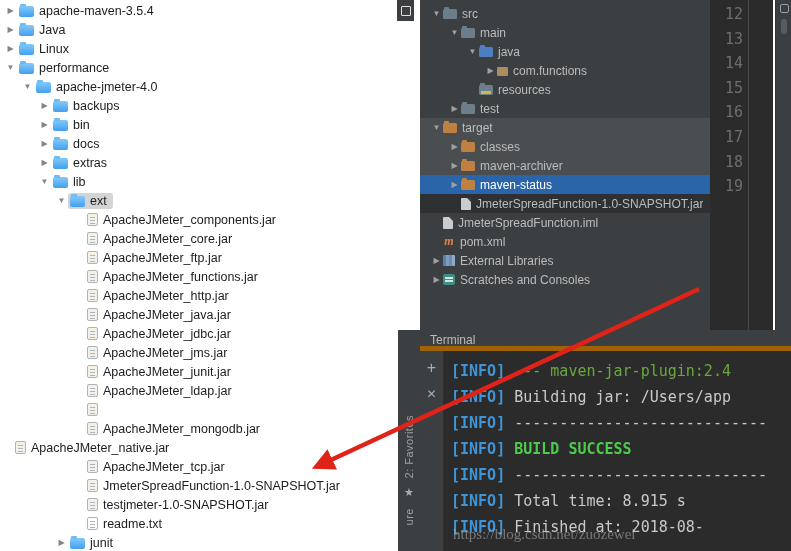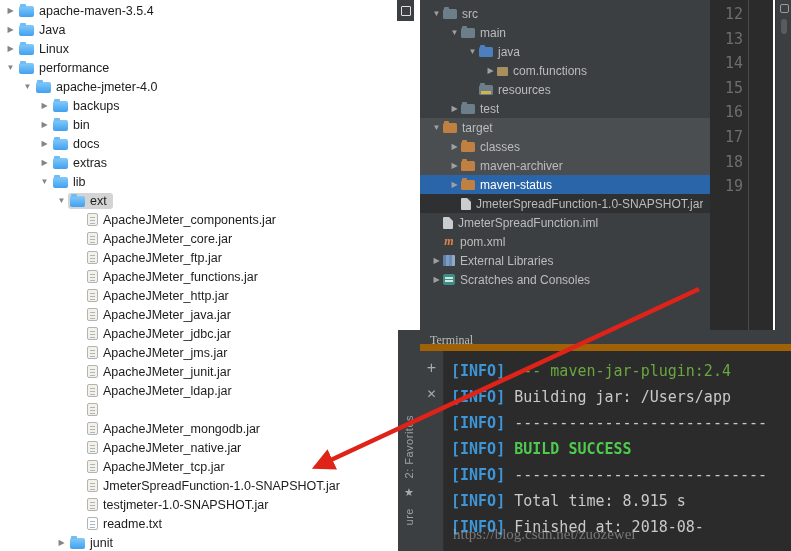--- a/index.html
+++ b/index.html
@@ -72,21 +72,21 @@
   .lnum{height:24.6px;line-height:24.6px;}
   .rightstrip{position:absolute;left:775px;top:0;width:16px;height:330px;background:var(--panel-bg,#3c3f41);
           border-left:1px solid #313335;box-sizing:border-box;}
   .rs-icon1{position:absolute;top:4px;left:4px;width:7px;height:7px;border:1.5px solid #9a9da0;border-radius:2px;}
   .rs-thumb{position:absolute;top:19px;left:5px;width:6px;height:15px;background:#595c5e;border-radius:3px;}
 
   
   .terminal{position:absolute;left:420px;top:330px;width:371px;height:221px;background:var(--terminal-bg,#2b2b2b);
           overflow:hidden;}
   .t-header{position:absolute;left:0;top:0;right:0;height:21px;background:var(--panel-bg,#3c3f41);
-          border-bottom:7px solid #a16207;box-sizing:border-box;font-family:Liberation Serif, serif;}
+          border-bottom:5px solid #a16207;box-sizing:border-box;}
   .t-title{position:absolute;left:10px;top:3px;font-size:12px;color:#bcbcbc;}
   .t-toolbar{position:absolute;left:0;top:21px;bottom:0;width:24px;background:var(--panel-bg,#3c3f41);
           border-right:1px solid #2f2f2f;box-sizing:border-box;}
   .t-btn{position:absolute;left:0;width:23px;text-align:center;color:#a9abad;cursor:default;}
   .t-add{top:8px;font-size:16px;}
   .t-close{top:36px;font-size:12px;}
   .t-content{position:absolute;left:25px;top:21px;right:0;bottom:0;overflow:hidden;
           font-family:"DejaVu Sans Mono",monospace;font-size:15px;padding:7px 0 0 6px;}
   .tline{height:26px;line-height:26px;white-space:pre;}
   .t-info{color:var(--info-blue,#3e95d8);font-weight:bold;}
@@ -260,21 +260,21 @@
           <span class="ficon i-jar"></span>
         </span>
       </div>
       <div class="frow" style="padding-left: 72px;">
         <span class="tri"></span>
         <span class="fwrap">
           <span class="ficon i-jar"></span>
           <span class="flabel">ApacheJMeter_mongodb.jar</span>
         </span>
       </div>
-      <div class="frow" style="padding-left: 72px;">
+      <div class="frow" style="">
         <span class="tri"></span>
         <span class="fwrap">
           <span class="ficon i-jar"></span>
           <span class="flabel">ApacheJMeter_native.jar</span>
         </span>
       </div>
       <div class="frow" style="padding-left: 72px;">
         <span class="tri"></span>
         <span class="fwrap">
           <span class="ficon i-jar"></span>

